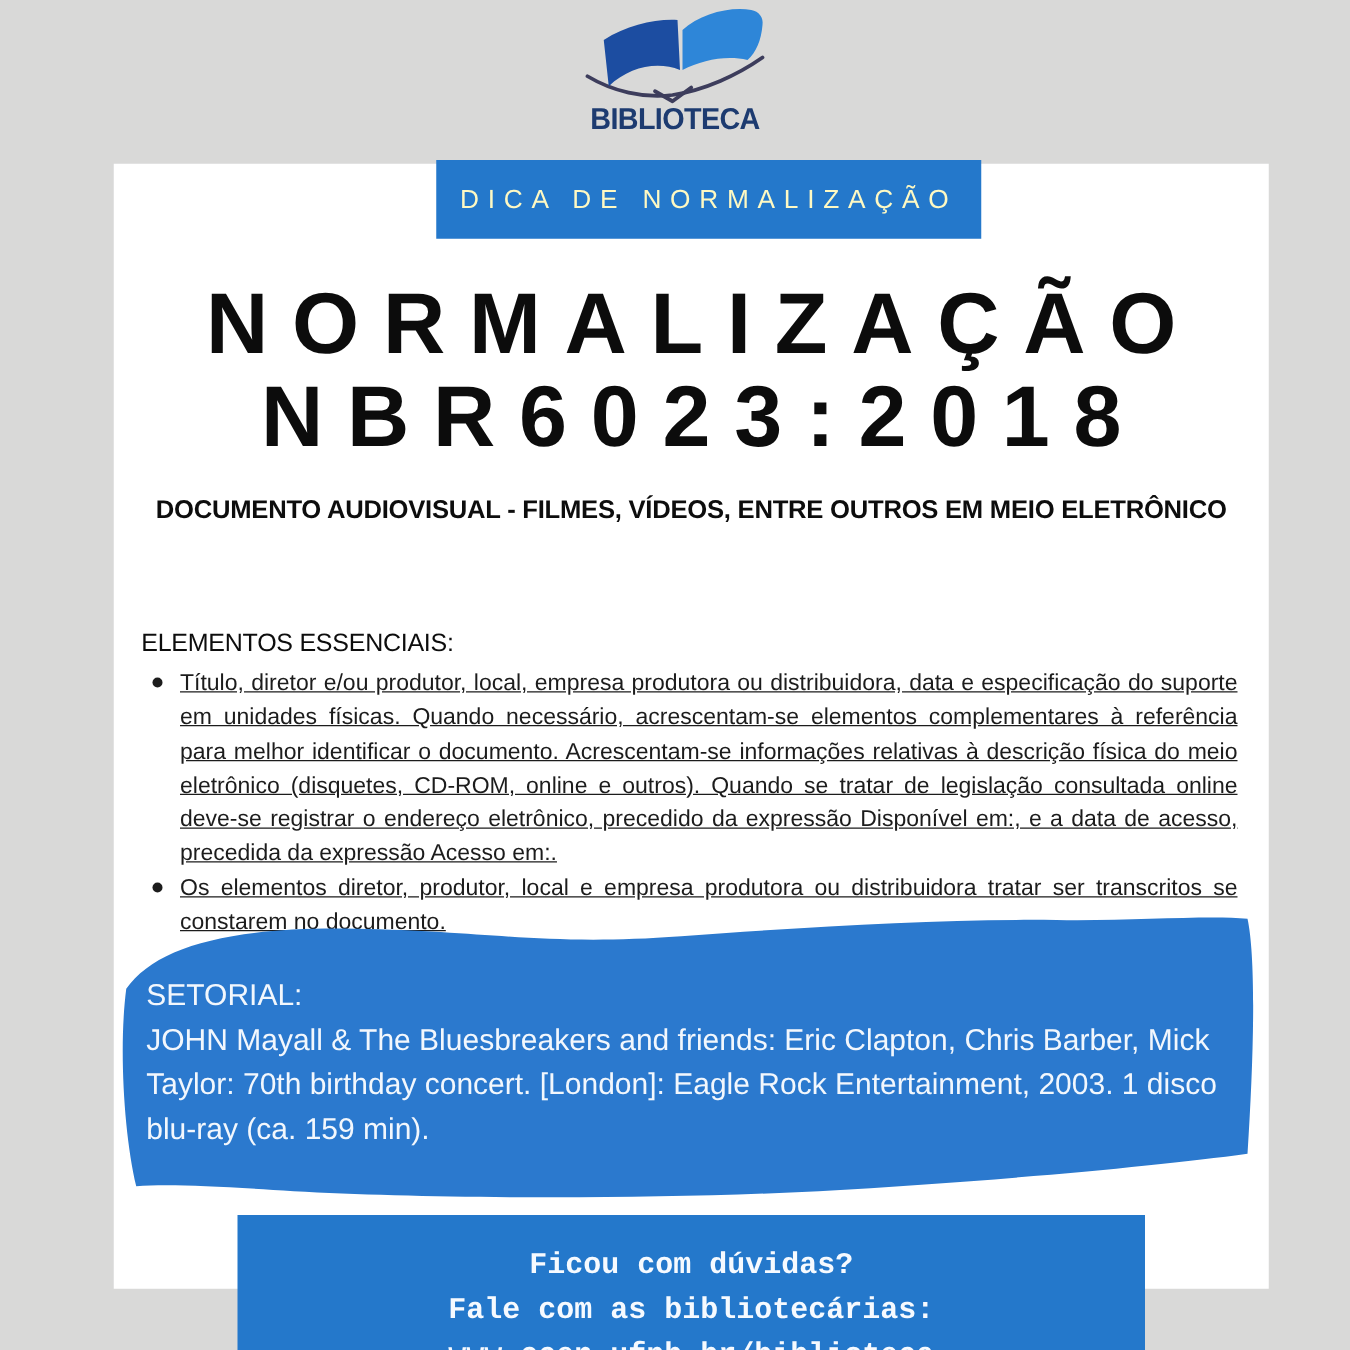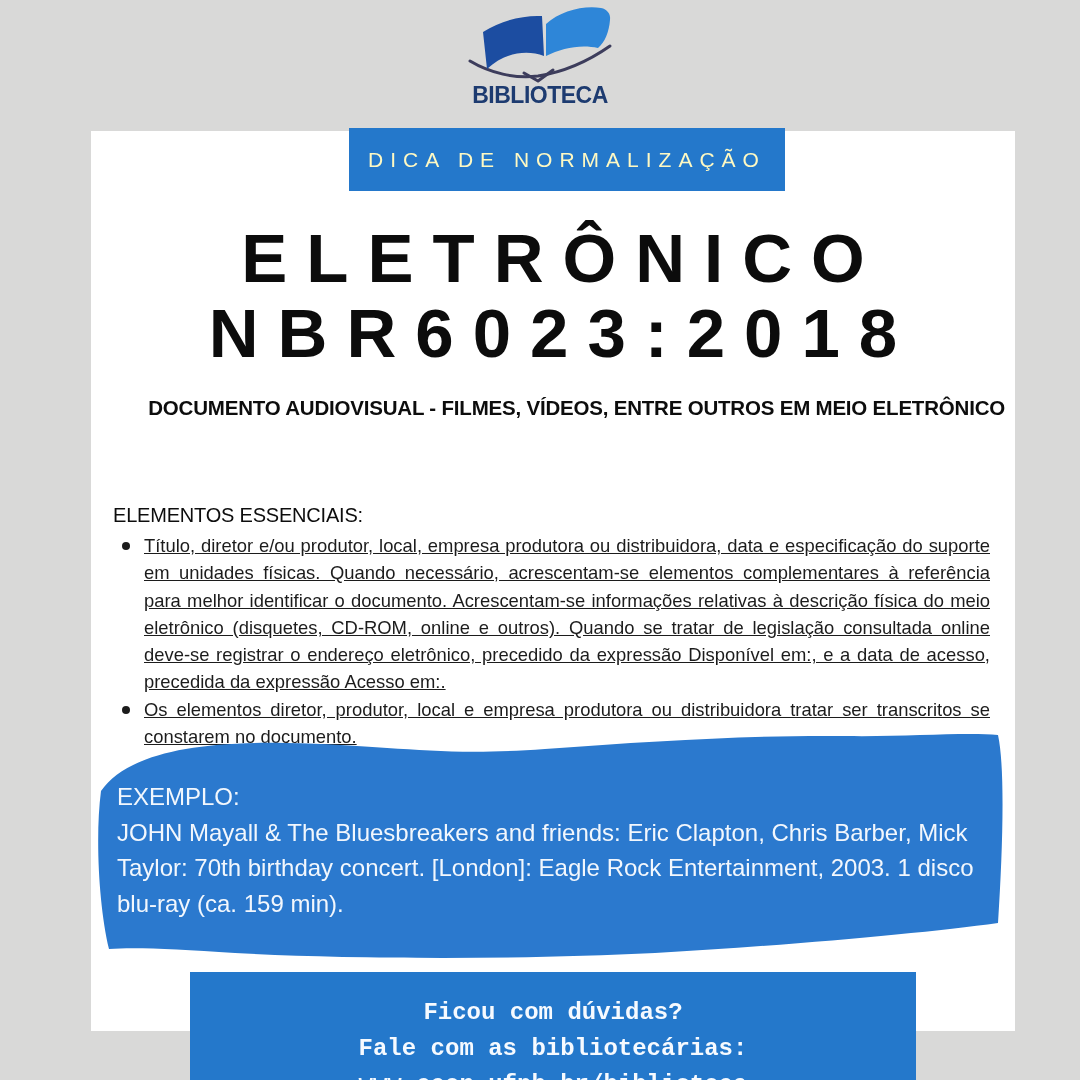--- a/index.html
+++ b/index.html
@@ -38,21 +38,21 @@
     display:flex;align-items:center;justify-content:center;text-align:center;margin-left:16px;
   }
   
   .main-title{
     position:absolute;left:91px;top:221px;width:924px;text-align:center;
     color:#0c0c0c;font-weight:bold;font-size:69px;line-height:75px;
     letter-spacing:19px;padding-left:19px;
   }
   
   .doc-heading{
-    position:absolute;left:101px;top:396px;width:904px;text-align:right;
+    position:absolute;left:101px;top:396px;width:904px;text-align:center;
     color:#0d0d0d;font-weight:bold;font-size:20.5px;letter-spacing:-0.2px;
   }
   .bullet-centered{
     position:absolute;left:128px;top:426px;width:852px;text-align:center;
     color:#1c1c1c;font-size:19.5px;line-height:31px;
   }
   .bullet-centered .dot{
     position:absolute;left:-4px;top:11px;width:8px;height:8px;border-radius:50%;background:#1c1c1c;
   }
   
@@ -100,21 +100,21 @@
   </svg>
   <div class="logo-title">BIBLIOTECA</div>
 
   <div class="card"></div>
 
   <div class="dica-banner">
     <span>DICA DE NORMALIZAÇÃO</span>
   </div>
 
   <div class="main-title">
-    <div>ELETRÔNICO</div>
+    <div>NORMALIZAÇÃO</div>
     <div>NBR6023:2018</div>
   </div>
 
   <div class="doc-heading">DOCUMENTO AUDIOVISUAL - FILMES, VÍDEOS, ENTRE OUTROS EM MEIO ELETRÔNICO</div>
 
 
   <div class="elementos-heading">ELEMENTOS ESSENCIAIS:</div>
 
   <ul class="bullet-list">
     <li>
@@ -135,21 +135,21 @@
       C 560,14 660,8 750,9
       C 810,10 870,5 903,8
       C 910,40 908,120 903,196
       C 830,206 700,218 560,226
       C 420,233 250,232 140,226
       C 80,222 40,220 14,222
       C 4,180 0,110 6,64 Z"></path>
   </svg>
 
   <div class="blob-text">
-    <div>EXEMPLO:</div>
+    <div>SETORIAL:</div>
     <div>JOHN Mayall &amp; The Bluesbreakers and friends: Eric Clapton, Chris Barber, Mick Taylor: 70th birthday concert. [London]: Eagle Rock Entertainment, 2003. 1 disco blu-ray (ca. 159 min).</div>
   </div>
 
   <div class="footer-banner">
     <div>Ficou com dúvidas?</div>
     <div>Fale com as bibliotecárias: www.ccen.ufpb.br/biblioteca</div>
   </div>
 
 </div>
 

